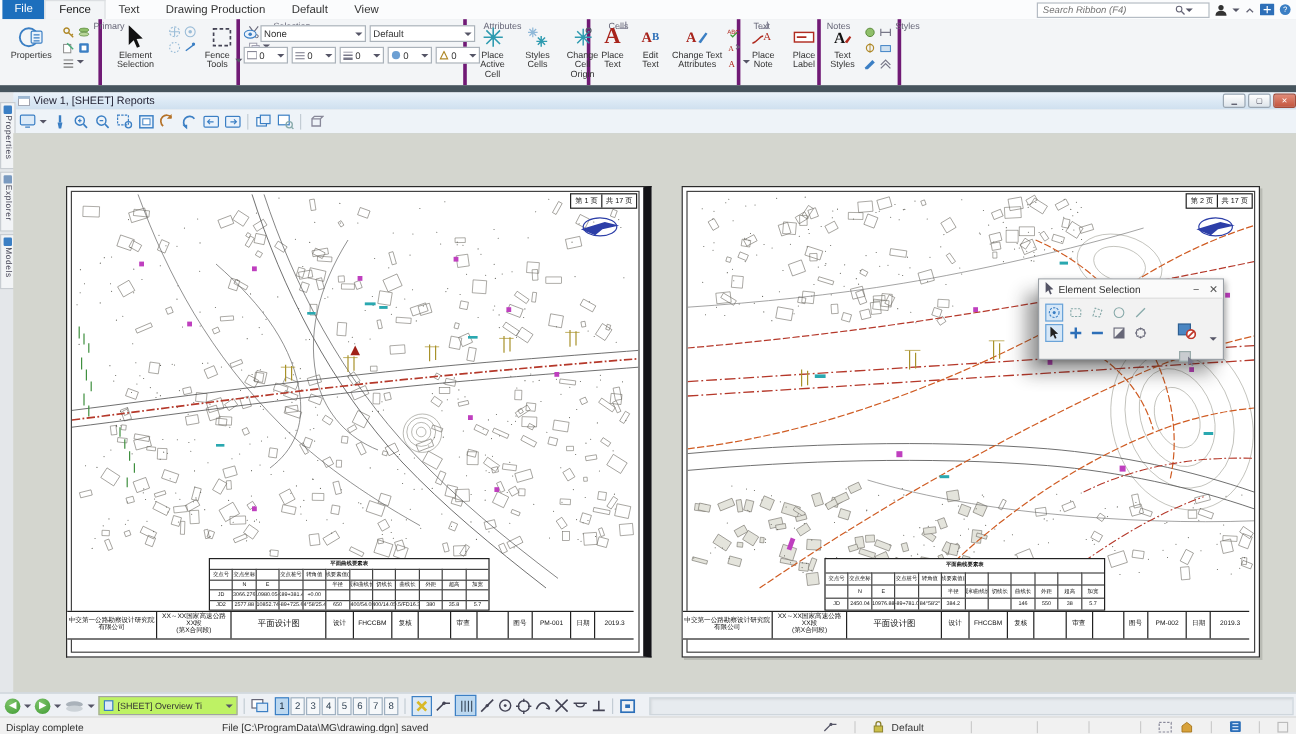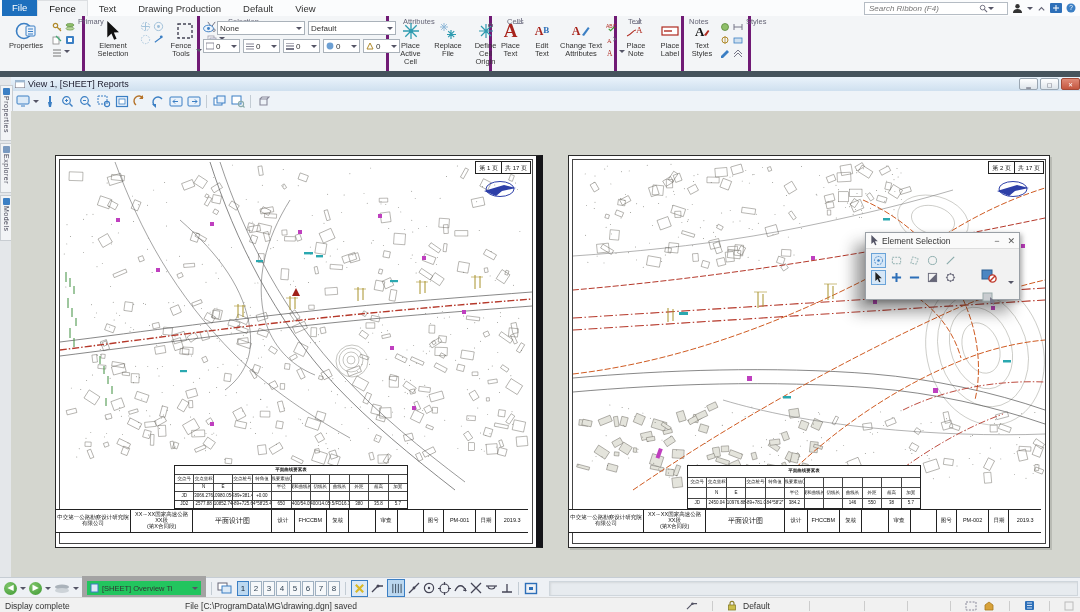--- a/index.html
+++ b/index.html
@@ -72,21 +72,21 @@
   .dbody{position:relative;padding:3px 5px;}
   .drow{display:flex;gap:3px;align-items:center;height:17px;}
   .dbtn{width:13px;height:13px;display:flex;align-items:center;justify-content:center;border:1px solid transparent;}
   .dbtn.act{border-color:#6aa3d8;background:#d6e7f7;}
   .dbig{position:absolute;right:22px;width:16px;height:14px;display:flex;align-items:center;justify-content:center;}
   .dcaret{position:absolute;right:5px;bottom:2px;}
   
   .bottombar{position:absolute;left:0;top:577px;width:1080px;height:20px;background:#eef1f5;border-top:1px solid #c6cdd4;display:flex;align-items:center;gap:3px;padding-left:4px;}
   .bbi{display:flex;align-items:center;justify-content:center;height:16px;}
   .gcirc{width:13px;height:13px;border-radius:50%;background:radial-gradient(circle at 35% 30%,#7ec46a,#3f9a33);display:flex;align-items:center;justify-content:center;color:#fff;font-size:8px;line-height:1;}
-  .vgcombo{height:14px;border:5px solid #a3a3a3;background:#22c55e;display:flex;align-items:center;font-size:7.5px;padding:0 3px;gap:3px;width:108px;color:#333;}
+  .vgcombo{height:14px;border:1px solid #a3a3a3;background:#bef264;display:flex;align-items:center;font-size:7.5px;padding:0 3px;gap:3px;width:108px;color:#333;}
   .numbtn{width:10px;height:13px;border:1px solid #9fb0c0;background:#f6f8fa;font-size:8px;display:flex;align-items:center;justify-content:center;color:#345;margin-left:1px;}
   .numbtn.act{background:#bcd8f0;border-color:#3b7fc4;color:#123;}
   .snapx{width:15px;height:15px;border:1px solid #3b7fc4;background:#dbe9f6;display:flex;align-items:center;justify-content:center;}
   .recess{flex:1;height:13px;margin:0 6px 0 8px;border:1px solid #cfd6dc;background:#e7ebef;box-shadow:inset 1px 1px 2px rgba(0,0,0,.08);}
   .statusbar{position:absolute;left:0;top:597px;width:1080px;height:15px;background:#f1f1f1;border-top:1px solid #d8d8d8;display:flex;align-items:center;font-size:8.5px;color:#333;}
   .statusbar .sl{padding-left:5px;width:180px;}
   .statusbar .sm{width:420px;}
   .ssep{width:1px;height:10px;background:#ccc;margin:0 8px;}
   .sright{margin-left:auto;display:flex;align-items:center;gap:6px;padding-right:6px;}
   .icw{display:inline-flex;align-items:center;justify-content:center;}
@@ -367,32 +367,32 @@
           <span class="bicon">
               <svg width="18" height="18" viewBox="0 0 18 18">
                 <g stroke="#8fb8d8" stroke-width="1">
                   <path d="M5 1v8M1 5h8M2.2 2.2l5.6 5.6M7.8 2.2L2.2 7.8"></path>
                 </g>
                 <g stroke="#2e9bb0" stroke-width="1.2">
                   <path d="M12 8v9M8 12.5h9M9.2 9.2l6 6M15.2 9.2l-6 6"></path>
                 </g>
               </svg>
             </span>
-          <span>Replace File</span>
+          <span>Styles Cells</span>
         </div>
         <div class="rbtn" style="width:33px">
           <span class="bicon">
               <svg width="18" height="18" viewBox="0 0 18 18">
                 <g stroke="#2e9bb0" stroke-width="1.2">
                   <path d="M9 2v14M2 9h14M4 4l10 10M14 4L4 14"></path>
                 </g>
                 <circle cx="13.5" cy="3.5" r="2" fill="none" stroke="#556" stroke-width="1"></circle>
               </svg>
             </span>
-          <span>Define Cell Origin</span>
+          <span>Change Cell Origin</span>
         </div>
       </div>
       <div class="glab">
           <span>Cells</span>
           <span class="launch"></span>
         </div>
     </div>
 
     <div class="rgroup" style="width:122px">
       <div class="rbody">

